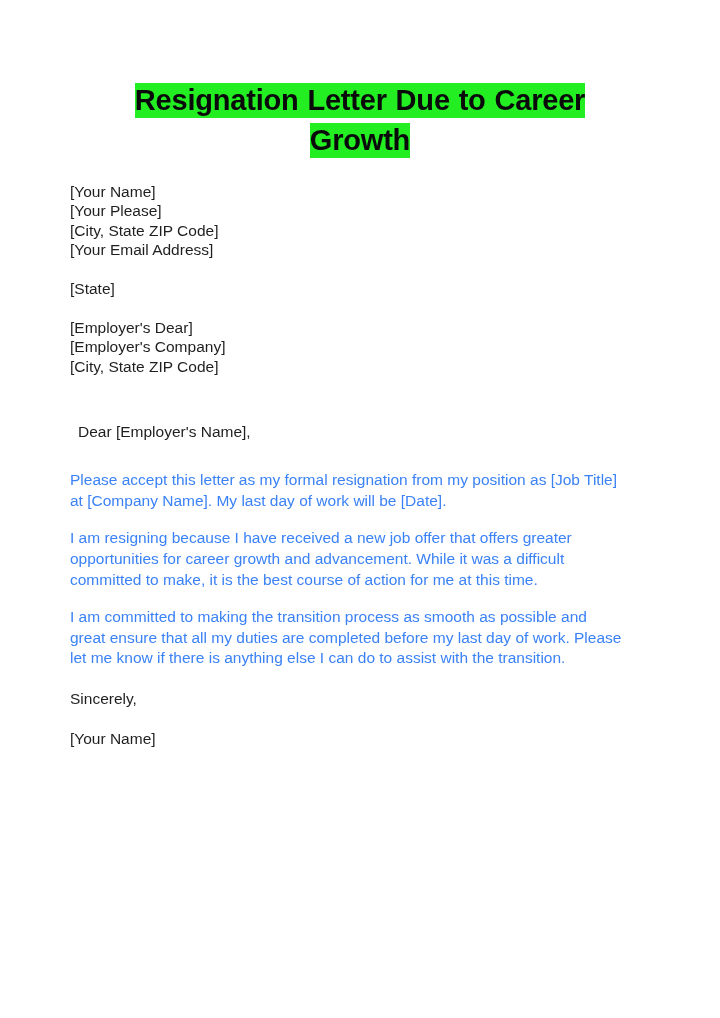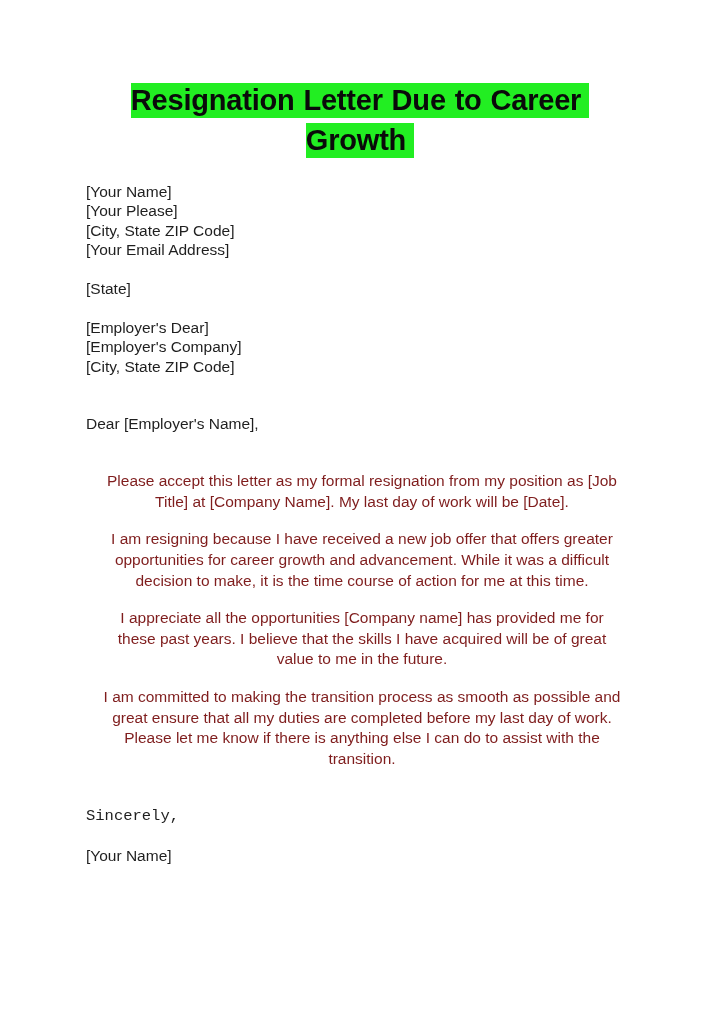--- a/index.html
+++ b/index.html
@@ -34,63 +34,63 @@
     text-align: center;
     font-size: 29px;
     line-height: 40px;
     font-weight: bold;
     color: #0a0a0a;
     letter-spacing: -0.2px;
     word-spacing: 1px;
   }
   .doc-title .hl {
     background-color: #22ee22;
-    padding: 1px 8px 2px 0;
+    padding: 1px 0 2px 0;
     box-decoration-break: clone;
     -webkit-box-decoration-break: clone;
   }
 
   
   .letter {
     position: absolute;
-    left: 86px;
+    left: 70px;
     top: 182px;
     width: 552px;
   }
 
   .block {
     margin: 0;
     font-size: 15.5px;
     line-height: 19.4px;
     color: #1f1f1f;
   }
   .block .line { display: block; white-space: pre; }
 
   .spacer-sm { height: 19px; }
   .spacer-md { height: 20px; }
   .spacer-lg { height: 38px; }
   .spacer-xl { height: 20px; }
 
   .para {
-    margin: 17px;
+    margin: 0;
     font-size: 15.5px;
     line-height: 20.6px;
-    color: #7f1d1d;
-    text-align: center;
+    color: #3b82f6;
+    text-align: left;
   }
   .para + .para { margin-top: 17px; }
 
   .greeting {
-    margin: 0;
+    margin: 8px;
     font-size: 15.5px;
     line-height: 20px;
     color: #1f1f1f;
   }
 
-  .closing { margin: 0; font-size: 15.5px; line-height: 20px; color: #1f1f1f; font-family: Liberation Mono, monospace; }
+  .closing { margin: 0; font-size: 15.5px; line-height: 20px; color: #1f1f1f; }
   .signature { margin: 0; font-size: 15.5px; line-height: 20px; color: #1f1f1f; }
 </style>
 </head>
 <body>
 
 <div id="page">
 
   <h1 class="doc-title">
     <span class="hl">Resignation Letter Due to Career</span><br>
     <span class="hl">Growth</span>
@@ -119,22 +119,21 @@
       <span class="line">[City, State ZIP Code]</span>
     </div>
 
     <div class="spacer-lg"></div>
 
     <p class="greeting">Dear [Employer's Name],</p>
 
     <div class="spacer-xl"></div>
 
     <p class="para">Please accept this letter as my formal resignation from my position as [Job Title] at [Company Name]. My last day of work will be [Date].</p>
-    <p class="para">I am resigning because I have received a new job offer that offers greater opportunities for career growth and advancement. While it was a difficult decision to make, it is the time course of action for me at this time.</p>
-    <p class="para">I appreciate all the opportunities [Company name] has provided me for these past years. I believe that the skills I have acquired will be of great value to me in the future.</p>
+    <p class="para">I am resigning because I have received a new job offer that offers greater opportunities for career growth and advancement. While it was a difficult committed to make, it is the best course of action for me at this time.</p>
     <p class="para">I am committed to making the transition process as smooth as possible and great ensure that all my duties are completed before my last day of work. Please let me know if there is anything else I can do to assist with the transition.</p>
 
     <div class="spacer-xl"></div>
 
     <p class="closing">Sincerely,</p>
 
     <div class="spacer-md"></div>
 
     <p class="signature">[Your Name]</p>
 

